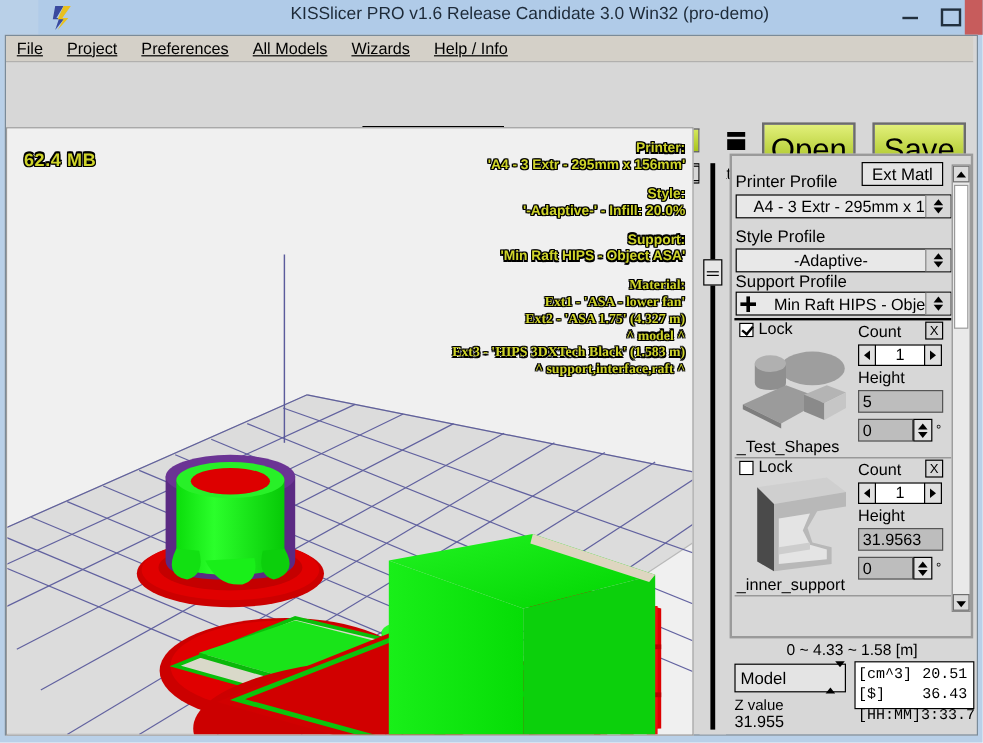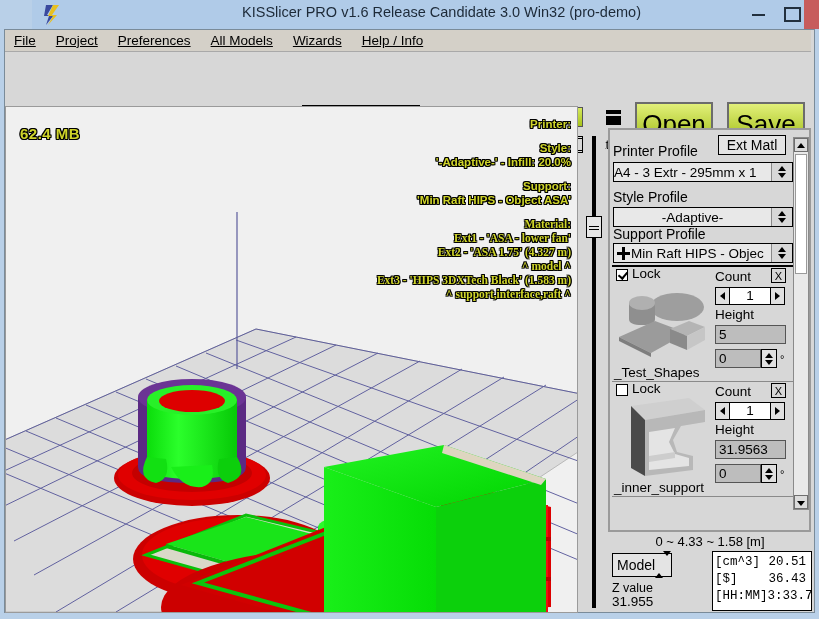--- a/index.html
+++ b/index.html
@@ -116,21 +116,21 @@
     border:2px solid #9a9a9a;box-sizing:border-box;}
   .plabel{font-size:14px;color:#000;font-family:"Liberation Sans",sans-serif;}
   #ext-matl-btn{position:absolute;left:718px;top:135px;width:68px;height:20px;background:#e4e4e4;
     border:1px solid #000;box-sizing:border-box;font-size:14px;display:flex;align-items:center;justify-content:center;}
   #lbl-printer{position:absolute;left:613px;top:143px;}
   #lbl-style{position:absolute;left:613px;top:189px;}
   #lbl-support{position:absolute;left:613px;top:226px;}
 
   .drop{position:absolute;height:20px;background:#e8e8e8;border:1px solid #000;box-sizing:border-box;
     display:flex;align-items:center;}
-  .drop .dtxt{flex:1;font-size:13.5px;padding-left:0;color:#000;white-space:nowrap;overflow:hidden;}
+  .drop .dtxt{flex:1;font-size:13.5px;padding-left:14px;color:#000;white-space:nowrap;overflow:hidden;}
   .drop .dtxt.ctr{text-align:center;padding-left:0;}
   .drop .dspin{width:20px;height:100%;border-left:1px solid #888;background:#d7d7d7;
     display:flex;flex-direction:column;align-items:center;justify-content:center;}
   #drop-printer{left:613px;top:162px;width:180px;}
   #drop-style{left:613px;top:207px;width:180px;}
   #drop-support{left:613px;top:243px;width:180px;}
   #plus-icon{width:13px;height:13px;position:relative;margin-left:3px;margin-right:1px;flex:0 0 auto;}
   #plus-icon:before{content:"";position:absolute;left:5px;top:0;width:3px;height:13px;background:#000;}
   #plus-icon:after{content:"";position:absolute;left:0;top:5px;width:13px;height:3px;background:#000;}
 
@@ -165,26 +165,26 @@
   
   #objscroll{position:absolute;left:793px;top:137px;width:16px;height:373px;background:#e9e9e9;
     border:1px solid #8a8a8a;box-sizing:border-box;}
   .sarr{position:absolute;left:0;width:14px;height:14px;background:#dcdcdc;border:1px solid #6f6f6f;
     box-sizing:border-box;display:flex;align-items:center;justify-content:center;}
   #sarr-up{top:0;} #sarr-dn{bottom:0;}
   #objscroll .thumb{position:absolute;left:1px;top:16px;width:12px;height:120px;background:#fff;border:1px solid #9a9a9a;box-sizing:border-box;}
 
   
   #rangeline{position:absolute;left:610px;top:534px;width:200px;text-align:center;font-size:13px;color:#000;}
-  #model-drop{position:absolute;left:612px;top:553px;width:60px;height:24px;background:#e4e4e4;
+  #model-drop{position:absolute;left:612px;top:553px;width:93px;height:24px;background:#e4e4e4;
     border:1px solid #000;box-sizing:border-box;display:flex;align-items:center;}
   #model-drop .dtxt{flex:1;font-size:14px;padding-left:4px;}
   #zvaluelbl{position:absolute;left:612px;top:581px;font-size:12.5px;color:#000;}
   #zvalue{position:absolute;left:612px;top:594px;font-size:13.5px;color:#000;}
-  #statbox{position:absolute;left:712px;top:551px;width:100px;height:60px;background:#fff;
+  #statbox{position:absolute;left:712px;top:551px;width:100px;height:40px;background:#fff;
     border:1px solid #000;box-sizing:border-box;font-family:"Liberation Mono",monospace;font-size:12.5px;
     padding:2px 3px 0 0;box-sizing:border-box;}
   #statbox .srow{display:flex;justify-content:space-between;line-height:17px;}
   #statbox .sk{padding-left:2px;}
   #statbox .sv{padding-right:2px;}
 </style>
 </head>
 <body>
 
 <div id="app">
@@ -381,20 +381,21 @@
 
         <path d="M438 338 L540 372 L535 378 L436 346 Z" fill="#ded6c0"></path>
       </g>
     </svg>
 
     <div id="memlabel">62.4 MB</div>
 
     <div id="overlay">
       <div class="blk">
         <div>Printer:</div>
+        <div>'A4 - 3 Extr - 295mm x 156mm'</div>
       </div>
       <div class="blk">
         <div>Style:</div>
         <div>'-Adaptive-' - Infill: 20.0%</div>
       </div>
       <div class="blk">
         <div>Support:</div>
         <div>'Min Raft HIPS - Object ASA'</div>
       </div>
       <div class="blk">

